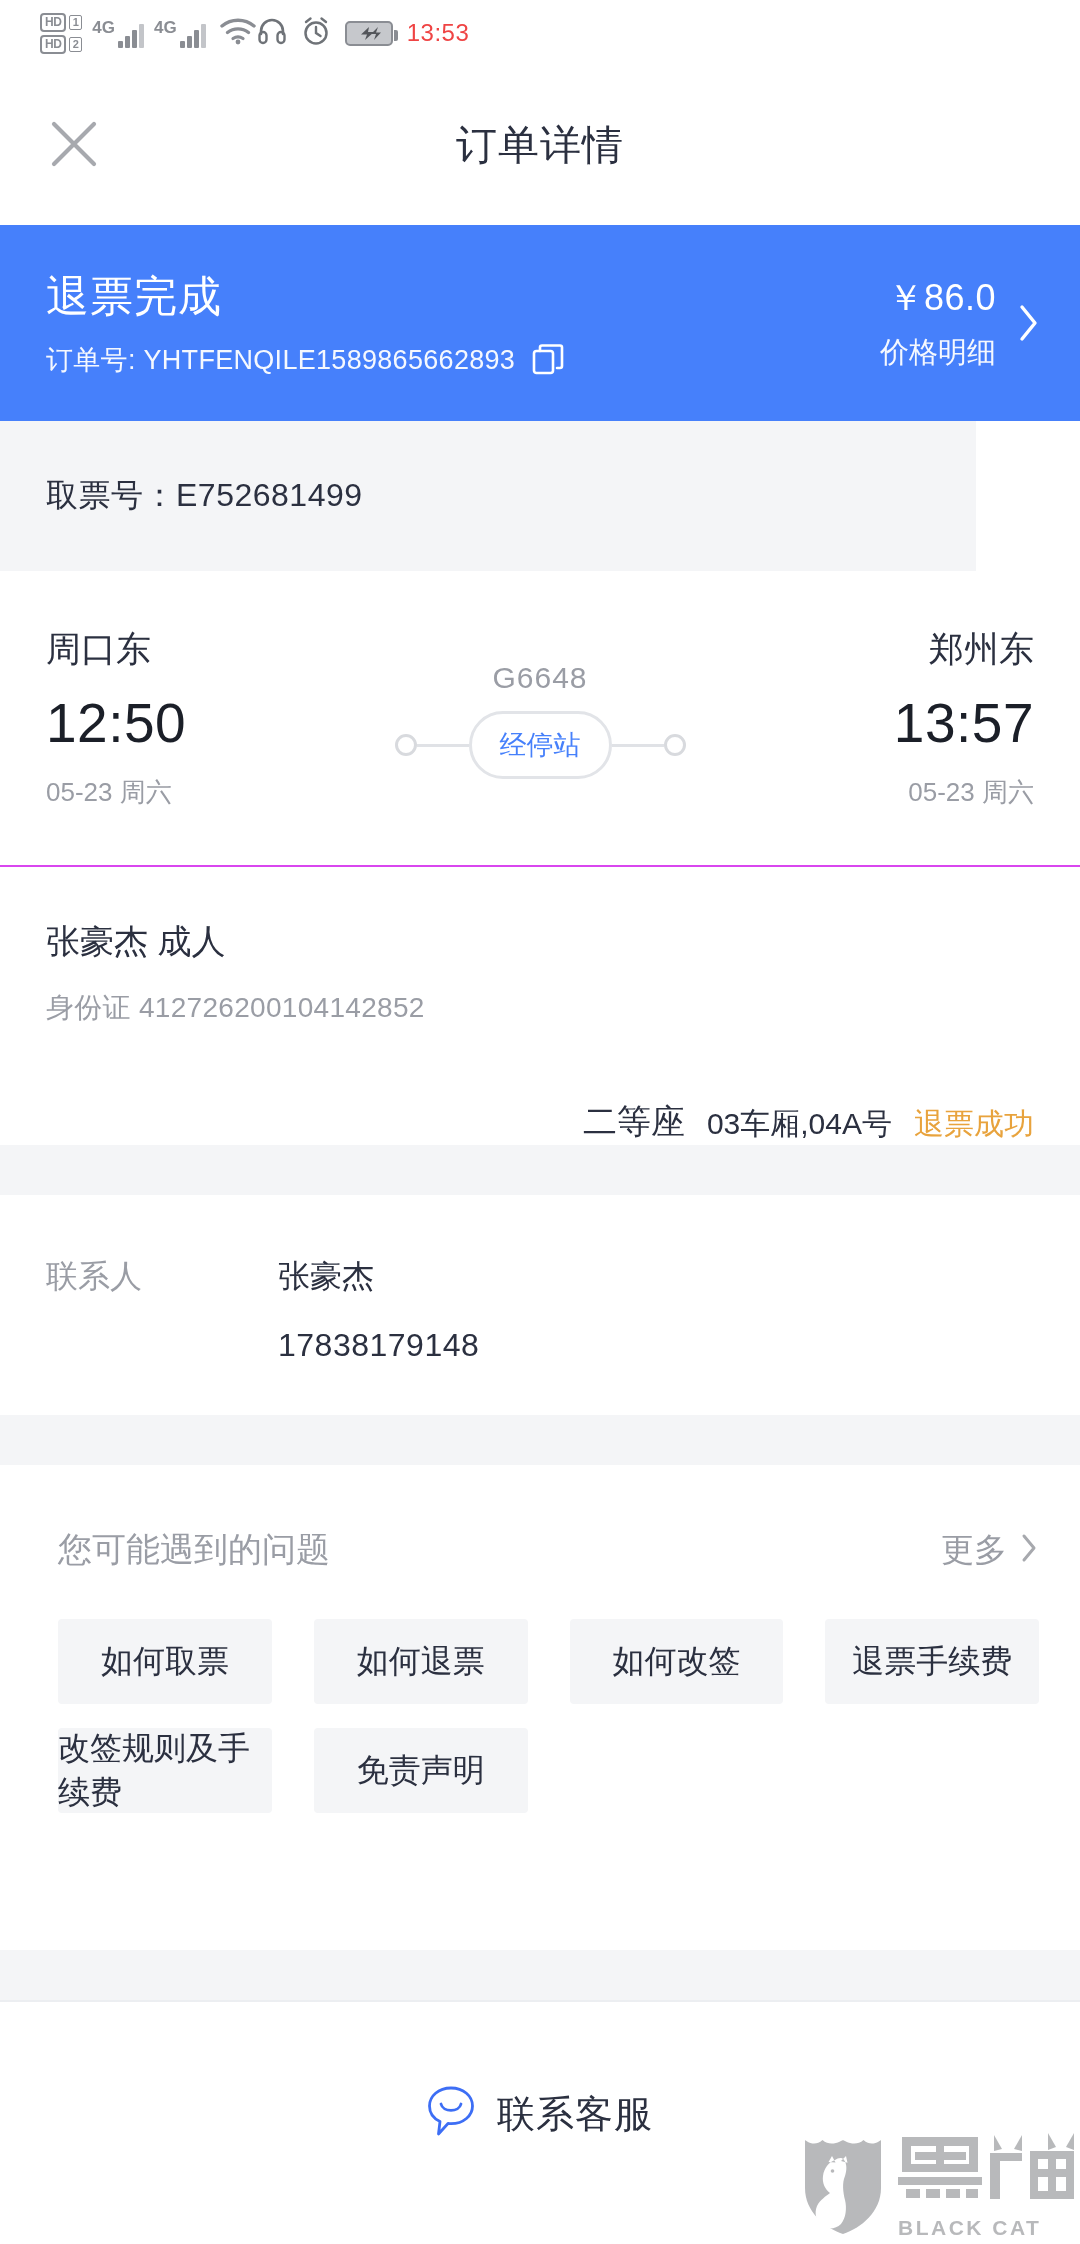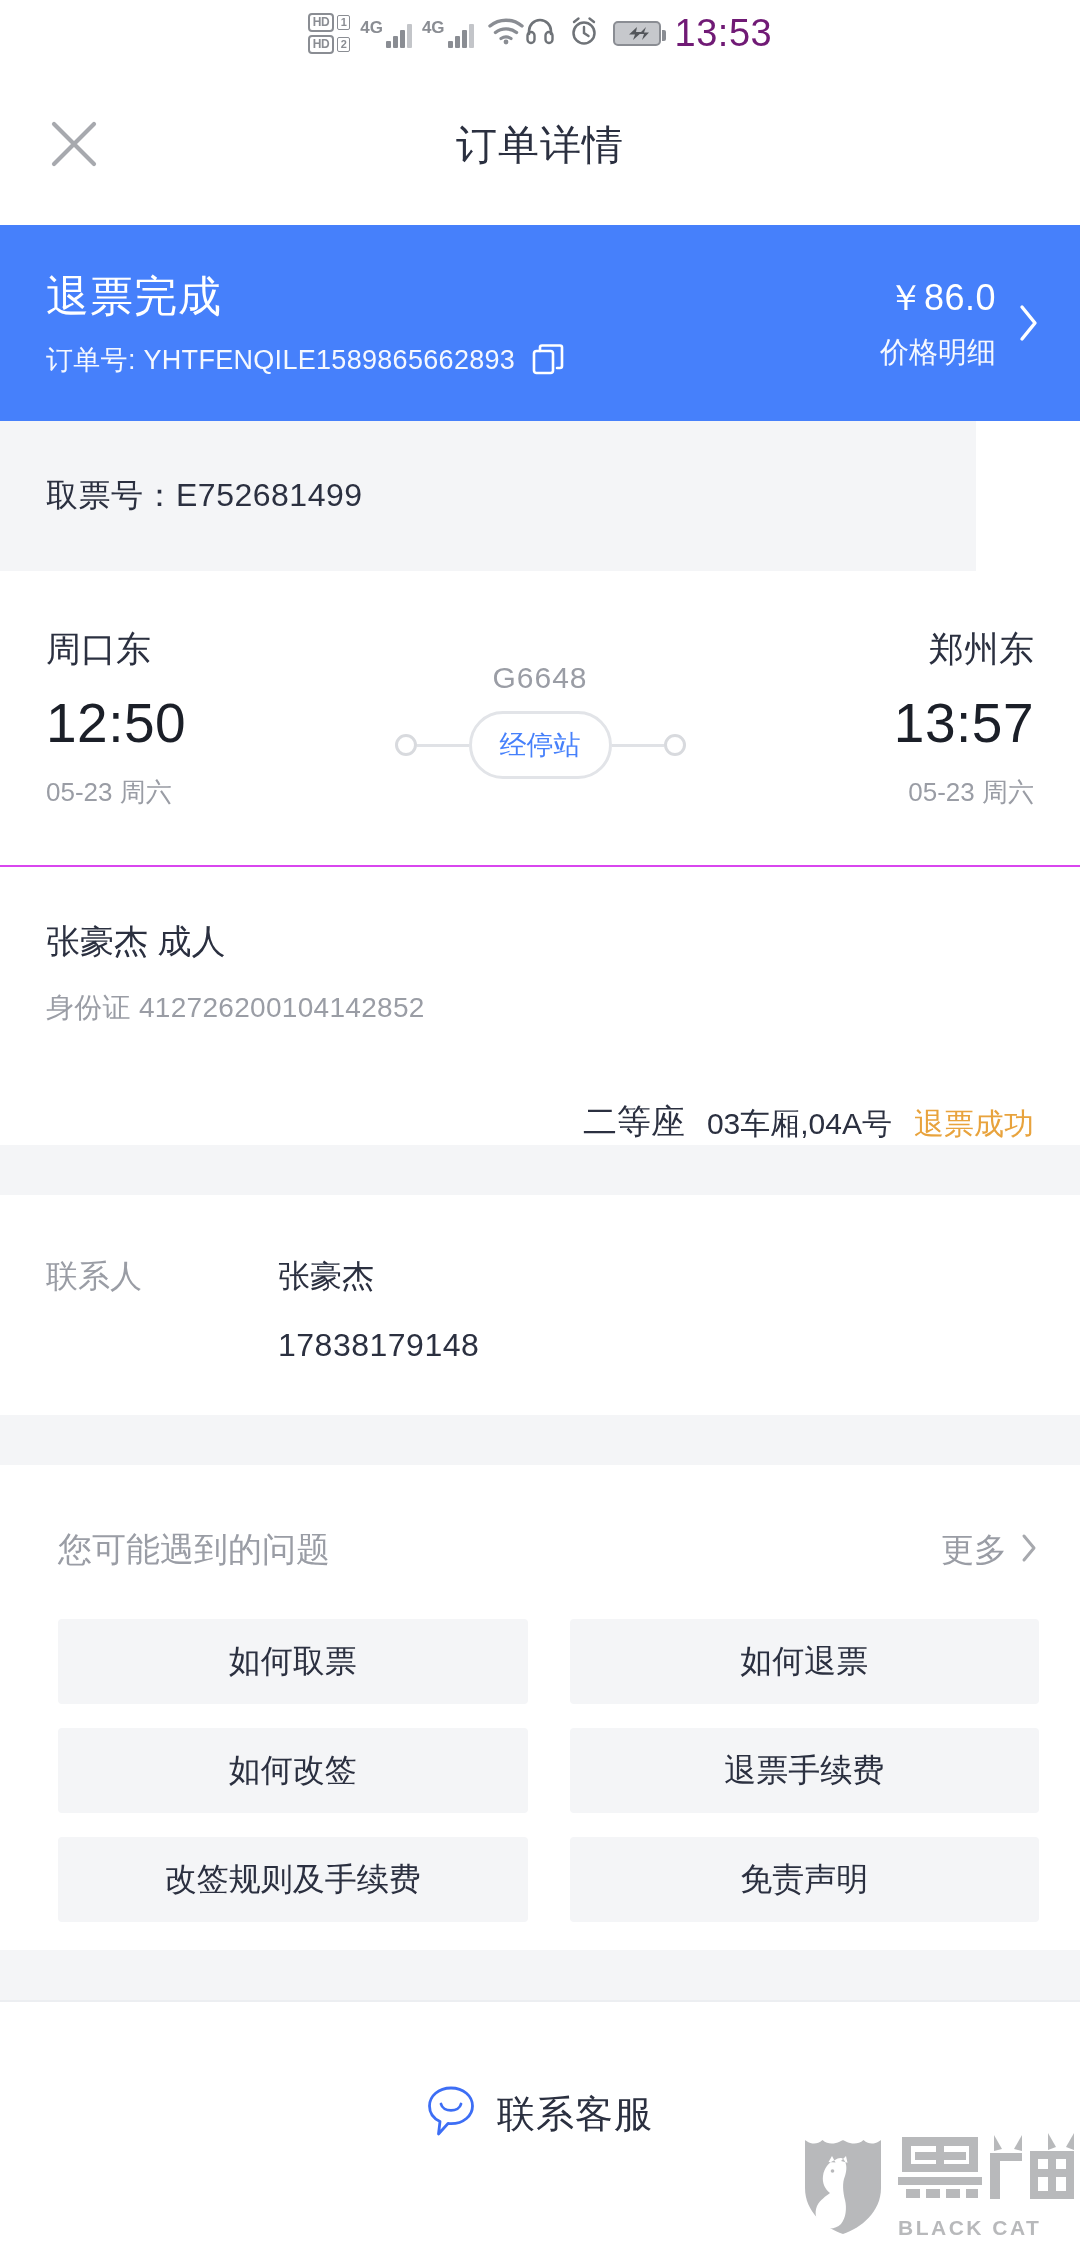--- a/index.html
+++ b/index.html
@@ -8,22 +8,22 @@
     background:#ffffff;
     font-family:"Liberation Sans","DejaVu Sans",sans-serif;
     -webkit-font-smoothing:antialiased;
     overflow:hidden;
   }
   .screen { position:relative; width:1080px; height:2244px; background:#ffffff; }
 
   
   .statusbar {
     position:absolute; top:0; left:0; width:1080px; height:66px;
-    display:flex; align-items:center; justify-content:center;
-    padding:0 22px;
+    display:flex; align-items:center; justify-content:flex-start;
+    padding:0 40px;
   }
   .sb-left { display:flex; align-items:center; gap:7px; }
   .hd-stack { display:flex; flex-direction:column; gap:3px; }
   .hd-row { display:flex; align-items:center; gap:3px; }
   .hd-box {
     border:2px solid #8a8d93; border-radius:4px;
     font-size:12px; font-weight:bold; color:#8a8d93;
     padding:0px 3px; line-height:15px; letter-spacing:-0.5px;
   }
   .hd-num {
@@ -33,21 +33,21 @@
   }
   .sig-group { display:flex; align-items:flex-end; gap:3px; margin-left:3px; }
   .sig-4g { font-size:17px; color:#8a8d93; font-weight:bold; line-height:17px; margin-bottom:12px;}
   .bars { display:flex; align-items:flex-end; gap:2px; height:26px; }
   .bars i { width:5px; background:#8a8d93; display:block; border-radius:1px; }
   .bars i:nth-child(1){height:7px;}
   .bars i:nth-child(2){height:12px;}
   .bars i:nth-child(3){height:18px;}
   .bars i:nth-child(4){height:24px; background:#c3c5c9;}
   .sb-right { display:flex; align-items:center; gap:14px; }
-  .sb-time { font-size:38px; color:#701a75; letter-spacing:0.5px; }
+  .sb-time { font-size:24px; color:#ef4444; letter-spacing:0.5px; }
   .batt {
     width:48px; height:25px; border:2.5px solid #8a8d93; border-radius:5px;
     position:relative; display:flex; align-items:center; justify-content:center;
     background:#c6c8cc;
   }
   .batt::after{
     content:""; position:absolute; right:-7px; top:7px;
     width:4px; height:11px; background:#8a8d93; border-radius:0 2px 2px 0;
   }
 
@@ -163,21 +163,21 @@
     background:#ffffff; padding:62px 53px 0 46px;
   }
   .faq-head {
     display:flex; align-items:center; justify-content:space-between;
     margin-bottom:46px;
   }
   .faq-title { font-size:34px; color:#9a9da5; }
   .faq-more { display:flex; align-items:center; gap:12px; }
   .faq-more-text { font-size:33px; color:#9a9da5; }
   .faq-grid {
-    display:grid; grid-template-columns:1fr 1fr;
+    display:grid; grid-template-columns:1fr 1fr 1fr 1fr;
     column-gap:42px; row-gap:24px;
   }
   .faq-item {
     background:#f4f5f7; border-radius:4px; height:85px;
     display:flex; align-items:center; justify-content:center;
     font-size:32px; color:#2b3040;
   }
 
   
   .band3 {

